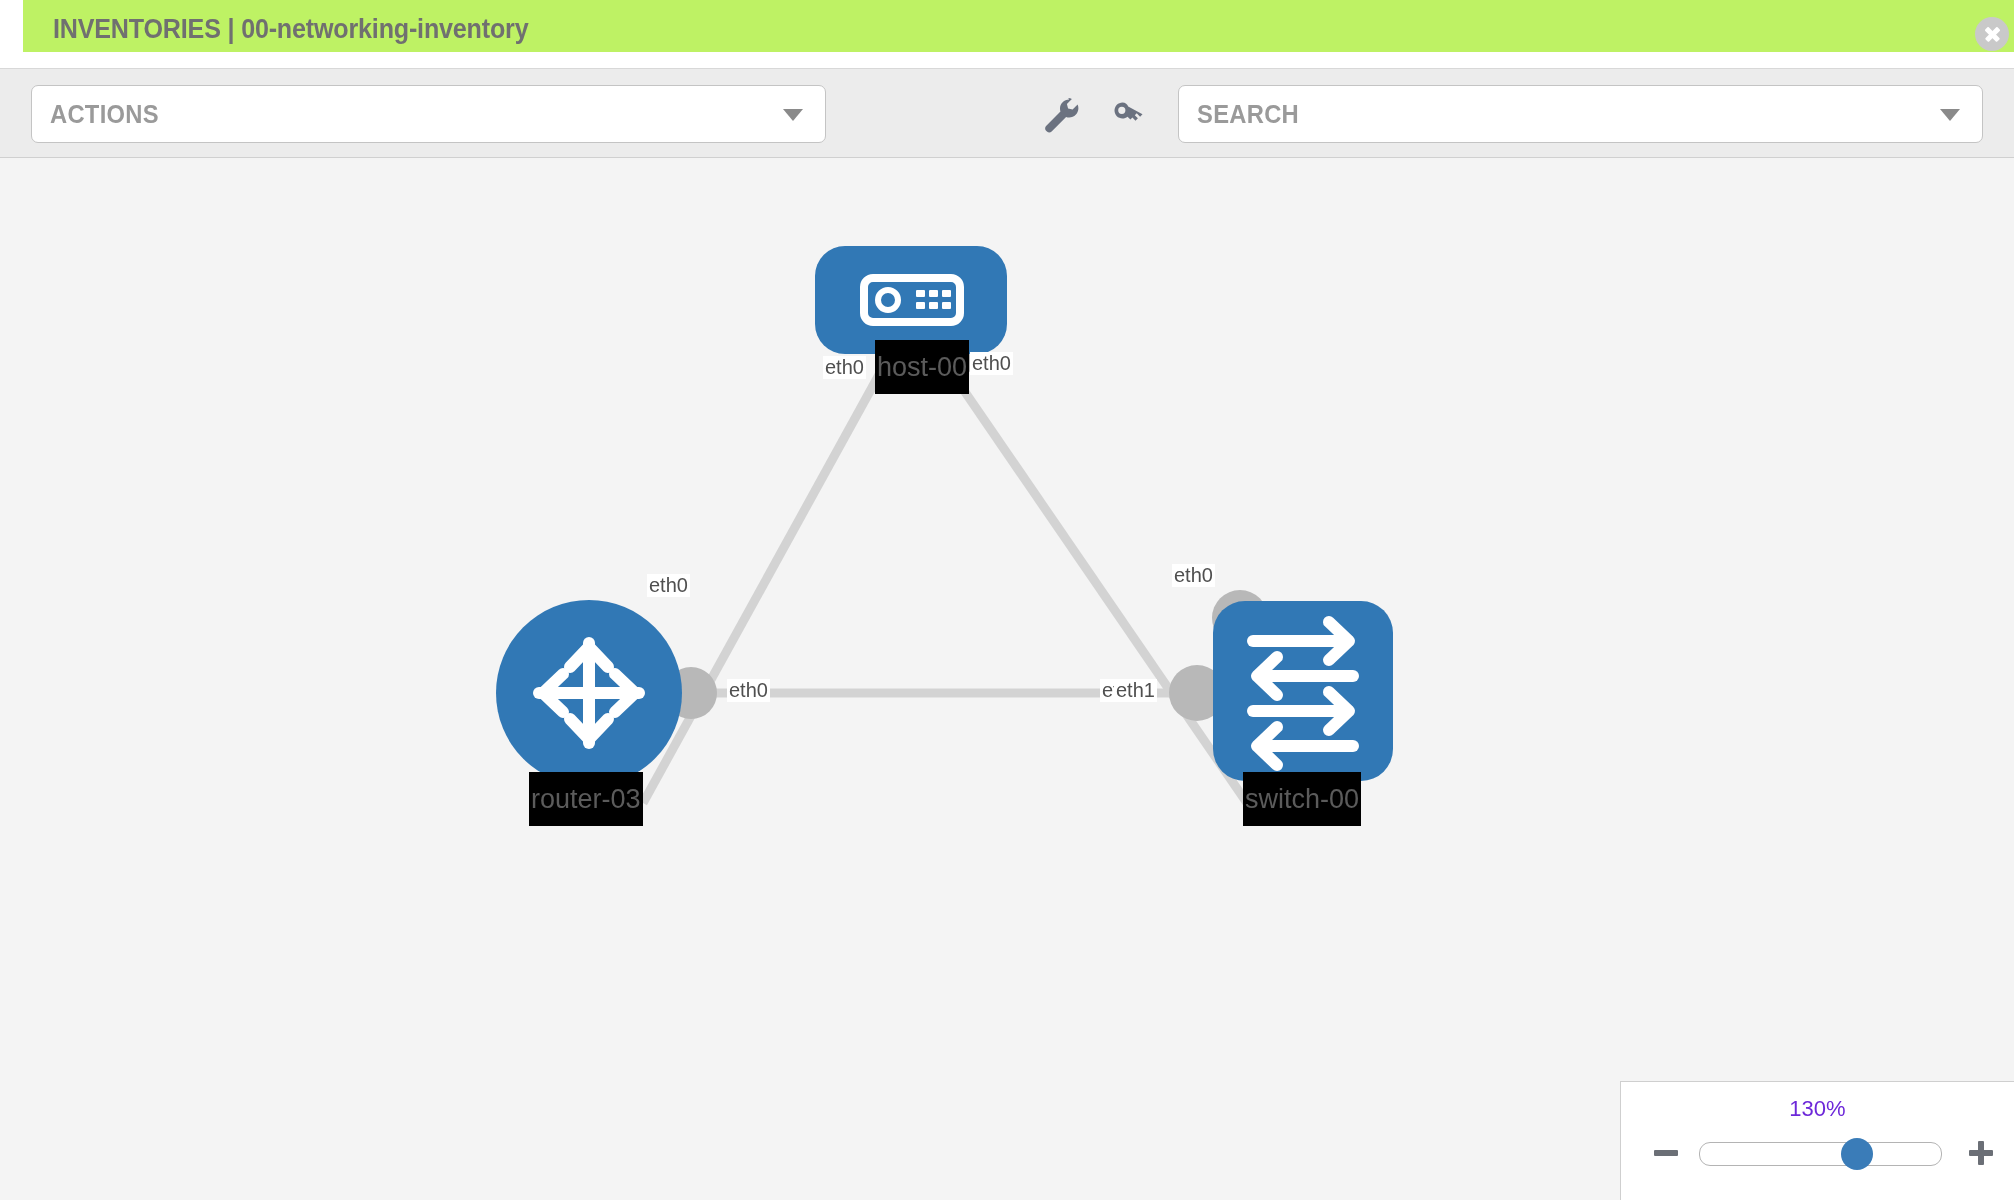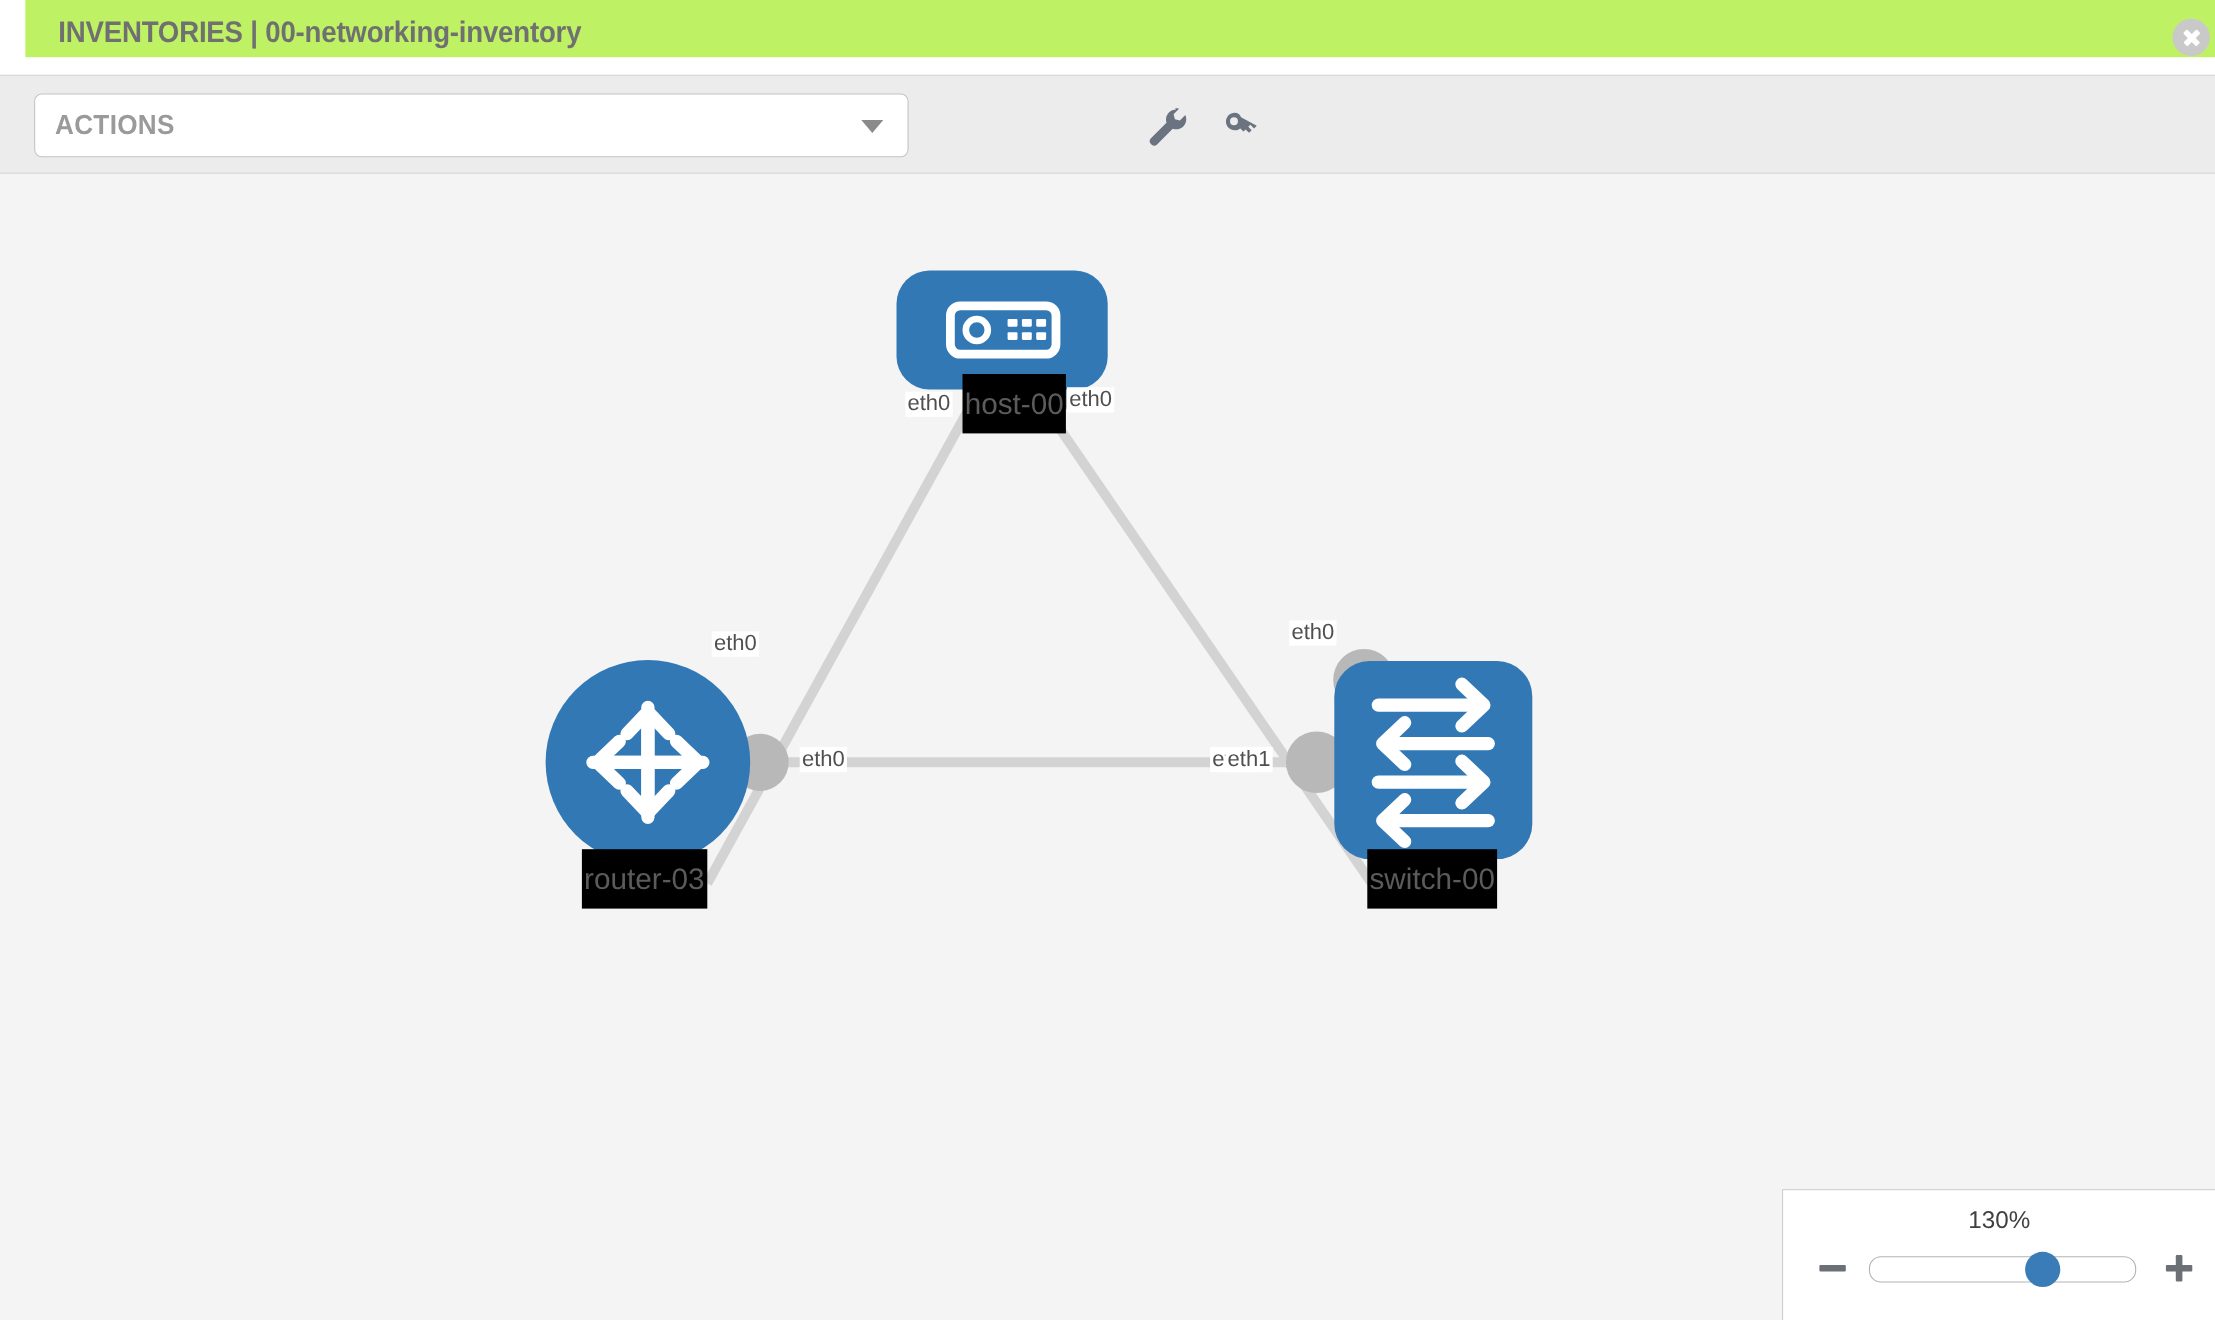--- a/index.html
+++ b/index.html
@@ -174,21 +174,21 @@
     border-right: none;
     border-bottom: none;
     box-sizing: border-box;
   }
   .zoom-pct {
     position: absolute;
     left: 0; right: 0;
     top: 14px;
     text-align: center;
     font-size: 22px;
-    color: #404040;
+    color: #6d28d9;
   }
   .zoom-row {
     position: absolute;
     left: 0; right: 0;
     top: 52px;
     height: 42px;
   }
   .zoom-minus, .zoom-plus {
     position: absolute;
     top: 4px;
@@ -258,20 +258,24 @@
       <path d="M29.2 4.5c-5.1 0-9.2 4.1-9.2 9.2 0 1.0 0.16 1.95 0.45 2.85L6.1 30.9c-1.3 1.3-1.3 3.45 0 4.75l0.85 0.85c1.3 1.3 3.4 1.3 4.7 0L26.1 22.0c0.95 0.35 2.0 0.55 3.1 0.55 5.1 0 9.2-4.1 9.2-9.2 0-1.35-0.3-2.6-0.8-3.75l-5.0 5.0-4.5-1.2-1.2-4.5 5.0-5.0c-1.1-0.5-2.35-0.8-3.7-0.8z" fill="#6b7280"></path>
     </svg>
   </div>
 
   <div class="tool-icon" id="key-icon">
     <svg viewBox="0 0 42 42" width="42" height="42" aria-hidden="true">
       <path d="M14.5 7.5c-4.4 0-8 3.6-8 8s3.6 8 8 8c1.9 0 3.65-0.67 5.0-1.78l2.9 2.9 2.0-2.0 3.1 3.1 2.4-2.4-3.1-3.1 1.9-1.9 3.4 3.4 2.4-2.4L20.2 11.6c-0.7-2.35-2.9-4.1-5.7-4.1zm-0.7 4.2a3.6 3.6 0 1 1 0 7.2 3.6 3.6 0 0 1 0-7.2z" fill="#6b7280"></path>
     </svg>
   </div>
 
+  <div class="select-box" id="search-select">
+    <span class="sel-text">SEARCH</span>
+    <span class="caret"></span>
+  </div>
 
 </div>
 
 <div class="canvas">
 
   <svg class="topology-svg" viewBox="0 0 2014 1042">
 
     <g>
 
       <line x1="643" y1="645" x2="880" y2="215" stroke="#d3d3d3" stroke-width="9"></line>

